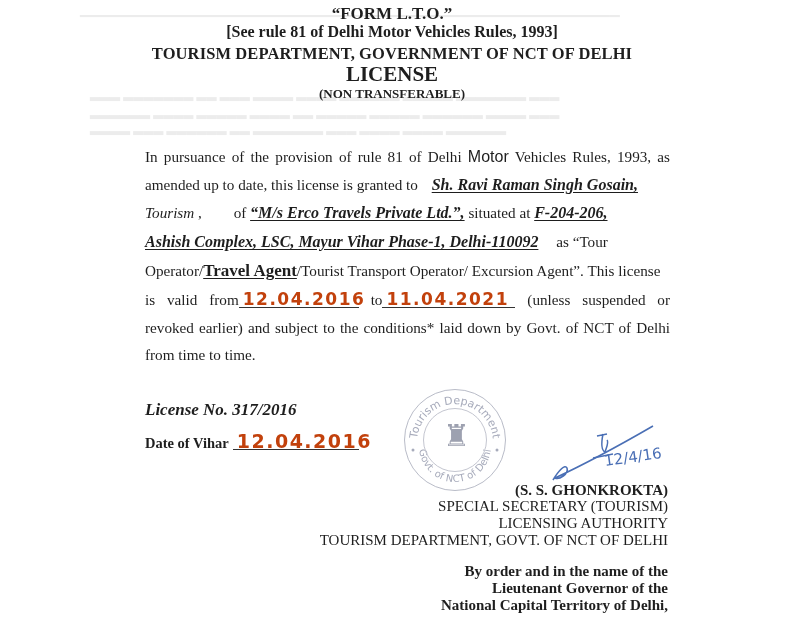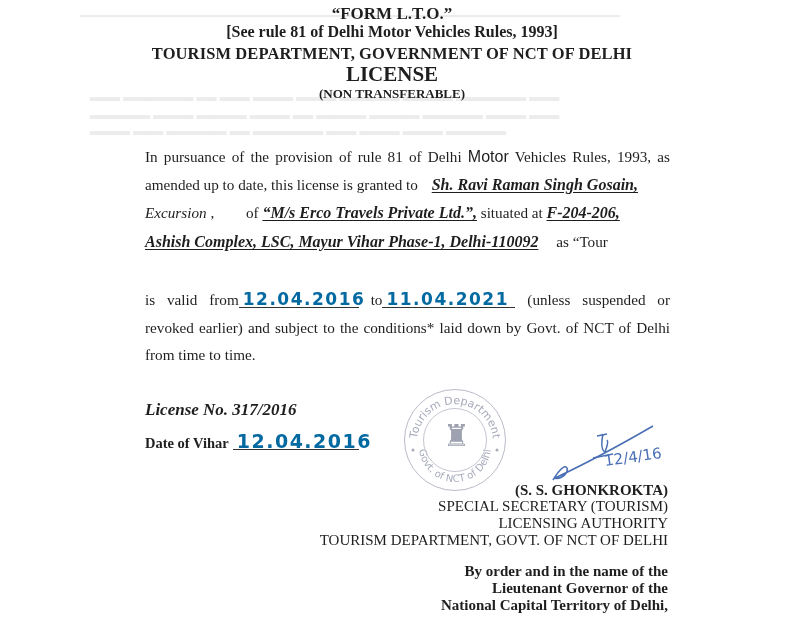--- a/index.html
+++ b/index.html
@@ -26,21 +26,21 @@
       position: absolute; left: 145px; width: 525px;
       font-size: 15.2px; white-space: nowrap; line-height: 18px;
     }
     .justify { text-align: justify; text-align-last: justify; }
     .bi { font-weight: bold; font-style: italic; text-decoration: underline; text-underline-offset: 2px; font-size: 16px; }
     .it { font-style: italic; }
     .bu { font-weight: bold; text-decoration: underline; text-underline-offset: 2px; font-size: 17px; }
     .big { font-family: "Liberation Sans", sans-serif; font-size: 16px; }
     .hand {
       font-family: "DejaVu Sans", sans-serif; font-weight: bold; font-size: 17px;
-      color: #0369a1; letter-spacing: 1.5px;
+      color: #c2410c; letter-spacing: 1.5px;
       display: inline-block; border-bottom: 1px solid #333; line-height: 16px;
       padding: 0 4px; text-align: left;
     }
     .lic {
       position: absolute; left: 145px; top: 400px;
       font-weight: bold; font-style: italic; font-size: 17px; white-space: nowrap; text-align: center;
     }
     .doi {
       position: absolute; left: 145px; top: 433px; white-space: nowrap;
       font-weight: bold; font-size: 14.5px;
@@ -92,29 +92,32 @@
   <div class="hdr h5">(NON TRANSFERABLE)</div>
 
   <div class="body-line justify" style="top:148px;">
     <span>In pursuance of the provision of rule 81 of Delhi </span><span class="big">Motor</span><span> Vehicles Rules, 1993, as</span>
   </div>
   <div class="body-line" style="top:176px;">
     <span>amended up to date, this license is granted to</span>
     <span class="bi" style="margin-left:10px;">Sh. Ravi Raman Singh Gosain,</span>
   </div>
   <div class="body-line" style="top:204px;">
-    <span class="it">Excursion</span><span> ,</span>
+    <span class="it">Tourism</span><span> ,</span>
     <span style="margin-left:28px;">of</span>
     <span class="bi">“M/s Erco Travels  Private Ltd.”,</span>
     <span>situated at</span>
     <span class="bi">F-204-206,</span>
   </div>
   <div class="body-line" style="top:233px;">
     <span class="bi">Ashish Complex, LSC, Mayur Vihar Phase-1,  Delhi-110092</span>
     <span style="margin-left:14px;">as “Tour</span>
+  </div>
+  <div class="body-line" style="top:262px;">
+    <span>Operator/</span><span class="bu">Travel Agent</span><span>/Tourist Transport Operator/ Excursion Agent”. This license</span>
   </div>
   <div class="body-line justify" style="top:291px;">
     <span>is valid from</span><span class="hand" style="width:112px;">12.04.2016</span>
     <span>to</span><span class="hand" style="width:125px;">11.04.2021</span>
     <span>(unless suspended or</span>
   </div>
   <div class="body-line justify" style="top:319px;">
     <span>revoked earlier) and subject to the conditions* laid down by Govt. of NCT of Delhi</span>
   </div>
   <div class="body-line" style="top:346px;">

